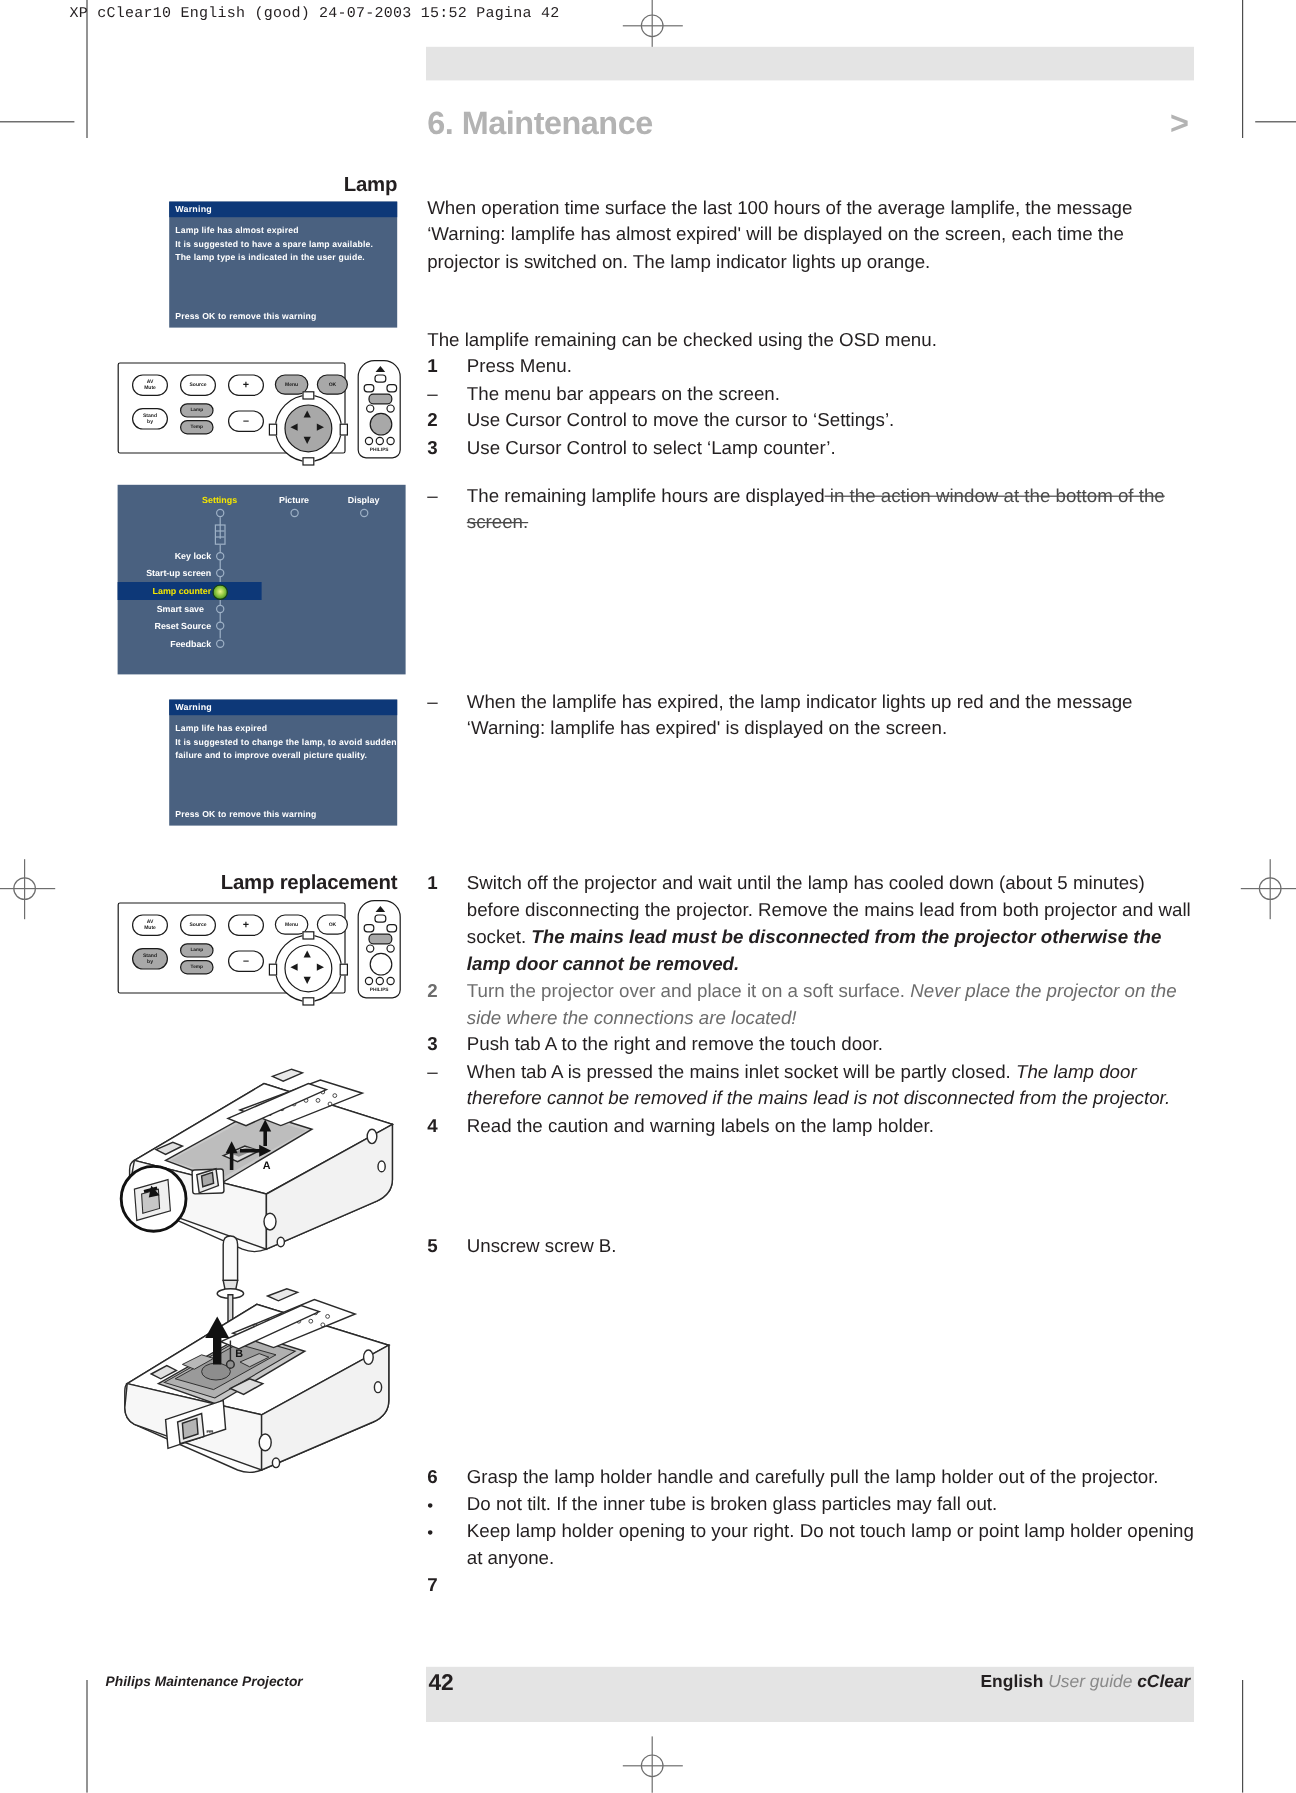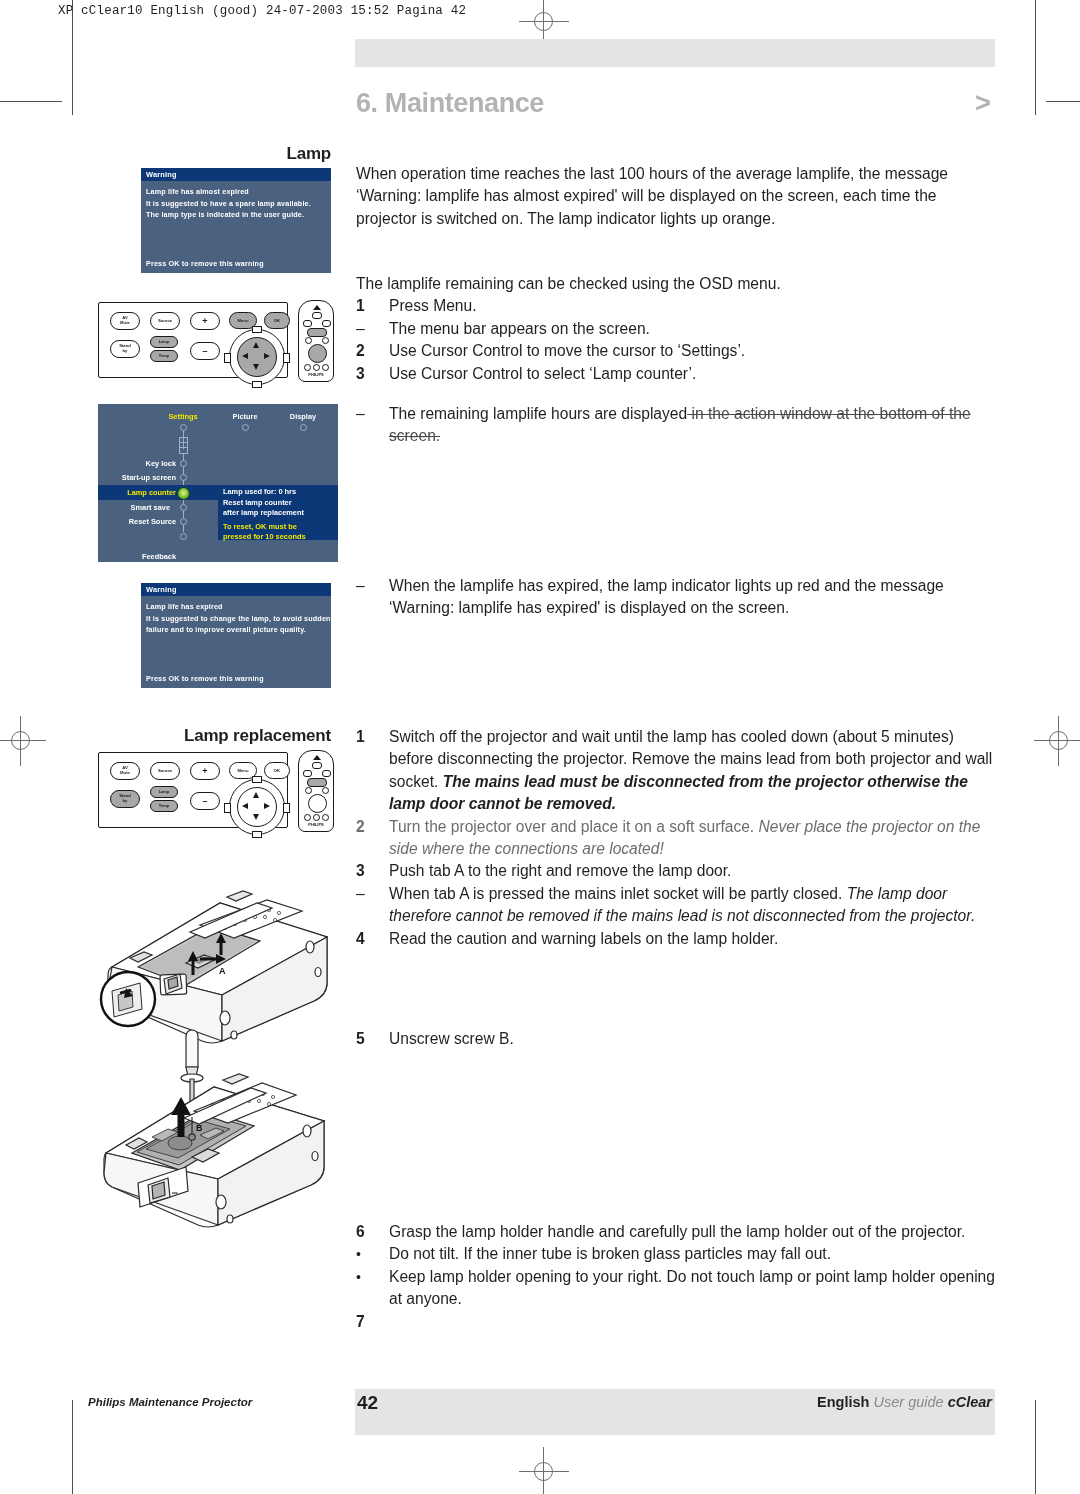--- a/index.html
+++ b/index.html
@@ -237,38 +237,29 @@
   </div>
   <div class="vline" style="left:85px;top:50px;height:78px;"></div>
 
   <div class="selband" style="top:81px;width:120px;height:15px;"></div>
 
   <div class="rowlabel" style="left:0;top:55px;width:78px;">Key lock</div>
   <div class="rowlabel" style="left:0;top:69px;width:78px;">Start-up screen</div>
   <div class="rowlabel sel" style="left:0;top:84px;width:78px;">Lamp counter</div>
   <div class="rowlabel" style="left:0;top:99px;width:72px;">Smart save</div>
   <div class="rowlabel" style="left:0;top:113px;width:78px;">Reset Source</div>
-  <div class="rowlabel" style="left:0;top:128px;width:78px;margin-top:20px;">Feedback</div>
+  <div class="rowlabel" style="left:0;top:128px;width:78px;">Feedback</div>
 
   <div class="dot" style="left:82px;top:56px;"></div>
   <div class="dot" style="left:82px;top:70px;"></div>
   <div class="bigdot" style="left:79px;top:83px;"></div>
   <div class="dot" style="left:82px;top:100px;"></div>
   <div class="dot" style="left:82px;top:114px;"></div>
   <div class="dot" style="left:82px;top:129px;"></div>
 
-  <div class="action" style="left:120px;top:81px;width:120px;height:55px;">
-    <div style="padding:2px 0 0 5px;">
-      <div class="at">Lamp used for: 0 hrs</div>
-      <div class="at">Reset lamp counter</div>
-      <div class="at">after lamp replacement</div>
-      <div class="at y" style="margin-top:3px;">To reset, OK must be</div>
-      <div class="at y">pressed for 10 seconds</div>
-    </div>
-  </div>
 </div>
 
 <div class="osd-warn" style="left:141px;top:583px;width:190px;height:105px;">
   <div class="bar">Warning</div>
   <div class="lines">
     <div class="ln">Lamp life has expired</div>
     <div class="ln">It is suggested to change the lamp, to avoid sudden</div>
     <div class="ln">failure and to improve overall picture quality.</div>
   </div>
   <div class="foot">Press OK to remove this warning</div>
@@ -453,21 +444,21 @@
   <text x="90" y="170" font-family="Liberation Sans, sans-serif" font-size="7" font-weight="bold" fill="#111" stroke="none">⎓</text>
 
   <ellipse cx="225" cy="106" rx="4" ry="6" fill="#ffffff"></ellipse>
   <ellipse cx="233" cy="131" rx="3" ry="4.5" fill="#ffffff"></ellipse>
   <ellipse cx="139" cy="177" rx="5" ry="7" fill="#ffffff"></ellipse>
   <ellipse cx="148" cy="194" rx="3" ry="4" fill="#ffffff"></ellipse>
 </svg>
 </div>
 
 <div class="col" style="top:163px;">
-  <div class="para">When operation time reaches the last 100 hours of the average lamplife, the message ‘Warning: lamplife has almost expired' will be displayed on the screen, each time the projector is switched on. The lamp indicator lights up orange.</div>
+  <div class="para">When operation time surface the last 100 hours of the average lamplife, the message ‘Warning: lamplife has almost expired' will be displayed on the screen, each time the projector is switched on. The lamp indicator lights up orange.</div>
 </div>
 
 <div class="col" style="top:273px;">
   <div class="para">The lamplife remaining can be checked using the OSD menu.</div>
   <div class="steps" style="margin-top:0px;">
     <div class="step">
       <span class="num">1</span>
       <span>Press Menu.</span>
     </div>
     <div class="step">
@@ -503,21 +494,21 @@
   <div class="step">
     <span class="num">1</span>
     <span>Switch off the projector and wait until the lamp has cooled down (about 5 minutes) before disconnecting the projector. Remove the mains lead from both projector and wall socket. </span><span class="b-i">The mains lead must be disconnected from the projector otherwise the lamp door cannot be removed.</span>
   </div>
   <div class="step faded">
     <span class="num">2</span>
     <span>Turn the projector over and place it on a soft surface. </span><span class="i">Never place the projector on the side where the connections are located!</span>
   </div>
   <div class="step">
     <span class="num">3</span>
-    <span>Push tab A to the right and remove the lamp door.</span>
+    <span>Push tab A to the right and remove the touch door.</span>
   </div>
   <div class="step">
     <span class="num dash">–</span>
     <span>When tab A is pressed the mains inlet socket will be partly closed. </span><span class="i">The lamp door therefore cannot be removed if the mains lead is not disconnected from the projector.</span>
   </div>
   <div class="step">
     <span class="num">4</span>
     <span>Read the caution and warning labels on the lamp holder.</span>
   </div>
 </div>

